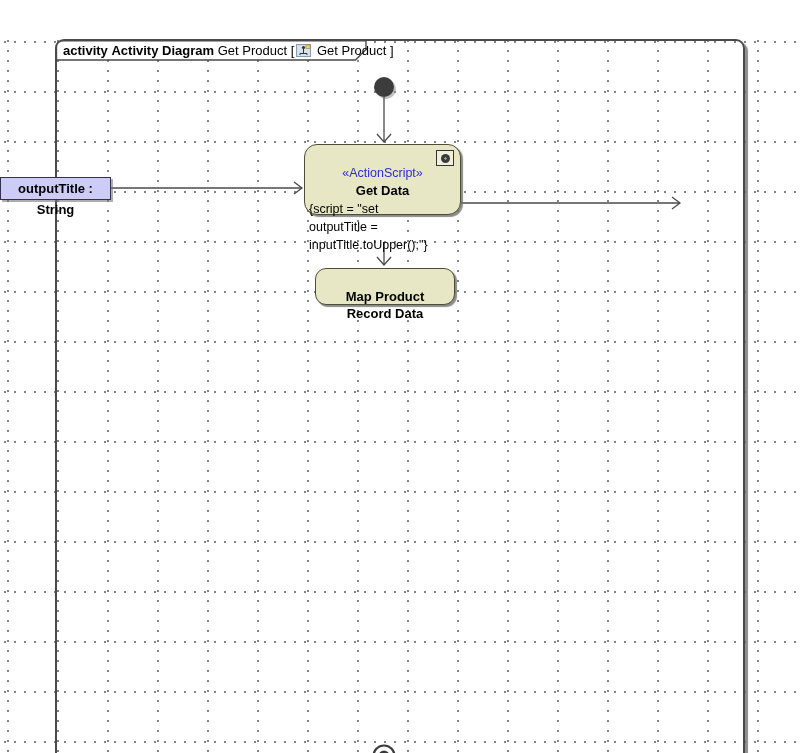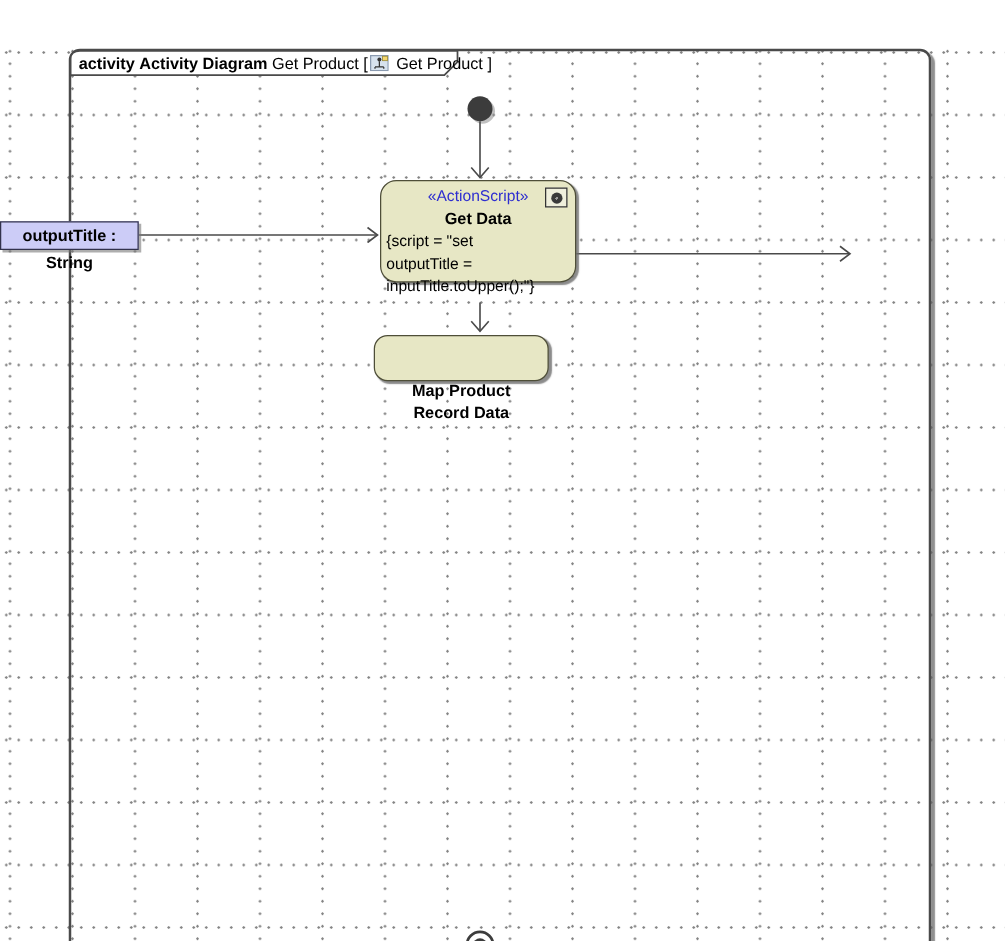--- a/index.html
+++ b/index.html
@@ -36,38 +36,38 @@
   .header-text .b{font-weight:bold;}
   .diagicon{display:inline-block;vertical-align:-2px;margin:0 2px;}
   .node{
     position:absolute;z-index:4;box-sizing:border-box;
     background:var(--action-fill);
     border:1px solid var(--action-border);
     box-shadow:2px 2px 1px rgba(110,110,110,0.8);
     text-align:center;color:#000;
   }
   .action{
-    left:304px;top:108px;width:157px;height:82px;border-radius:13px;padding-top:4px;
+    left:304px;top:108px;width:157px;height:71px;border-radius:13px;padding-top:20px;
   }
   .action .stereo{font-size:12.5px;line-height:17px;color:var(--stereotype-text);}
   .action .name{font-size:13px;line-height:18px;font-weight:bold;}
   .action .script{
     font-size:12.5px;line-height:18px;text-align:left;padding:0 4px;white-space:pre-line;
   }
   .gearbox{
     position:absolute;right:6px;top:5px;width:16px;height:14px;border:1px solid #333;
     background:#efefdc;display:flex;align-items:center;justify-content:center;
   }
   .gear{
     width:9px;height:9px;border-radius:50%;
     background:radial-gradient(circle, #9a9a9a 0 1.2px, #3a3a3a 1.2px);
   }
   .map{
-    left:299px;top:232px;width:140px;height:37px;border-radius:11px;
-    font-size:13px;font-weight:bold;line-height:17px;padding-top:18px;white-space:pre-line;
+    left:315px;top:232px;width:140px;height:37px;border-radius:11px;
+    font-size:13px;font-weight:bold;line-height:17px;padding-top:2px;white-space:pre-line;
   }
   .param{
     position:absolute;z-index:5;box-sizing:border-box;
     background:var(--param-fill);border:1px solid var(--param-border);
     box-shadow:2px 2px 0 rgba(120,120,120,0.6);
     font-size:13px;font-weight:bold;color:#000;text-align:center;
   }
   .param.input{left:0;top:141px;width:111px;height:23px;line-height:21px;}
   .param.output{left:683px;top:155px;width:118px;height:24px;line-height:22px;}
   .edge{stroke:#4a4a4a;stroke-width:1.3;fill:none;}

